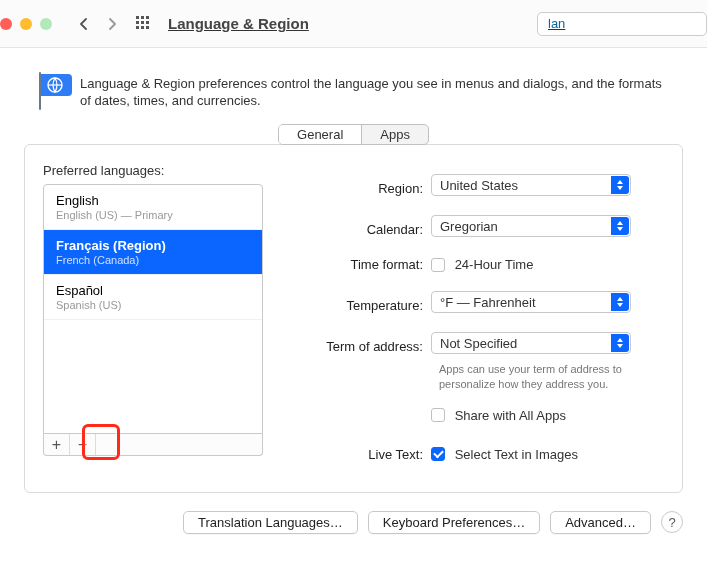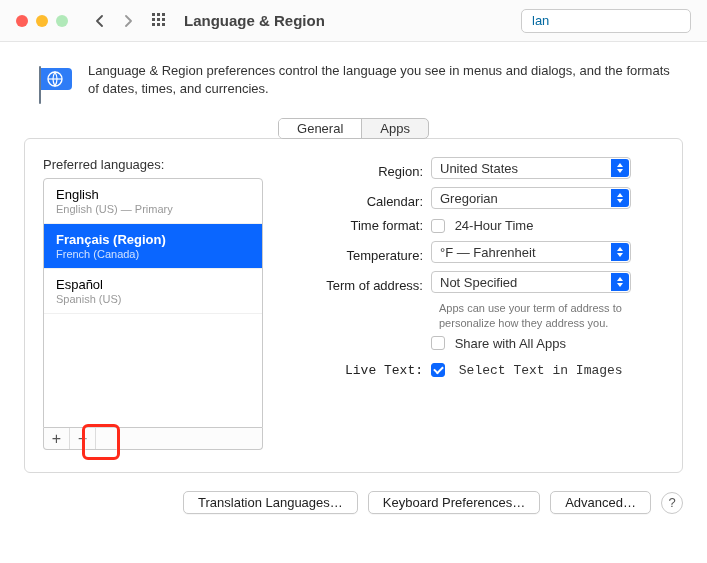--- a/index.html
+++ b/index.html
@@ -1,34 +1,34 @@
 <!DOCTYPE html>
 <html><head>
 <meta charset="utf-8">
 <style>
   * { box-sizing: border-box; margin: 0; padding: 0; }
   body { font-family: -apple-system, "Helvetica Neue", Arial, sans-serif; font-size: 13px; color: #333; background: #fff; }
   .window { width: 707px; height: 563px; background: #fff; position: relative; }
-  .titlebar { height: 42px; display: flex; align-items: center; padding: 0 16px; border-bottom: 1px solid #e5e5e5; gap: 8px; background:#fbfbfb; }
+  .titlebar { height: 48px; display: flex; align-items: center; padding: 0 0; border-bottom: 1px solid #e5e5e5; gap: 8px; background:#fbfbfb;text-decoration:underline; }
   .traffic { display: flex; gap: 8px; margin-right: 12px; }
   .tl { width: 12px; height: 12px; border-radius: 50%; }
   .tl.red { background: #ff5f57; }
   .tl.yellow { background: #febc2e; }
   .tl.green { background: #28c840; opacity:.35; }
   .nav-arrows { display: flex; gap: 4px; }
   .nav-btn { width: 24px; height: 24px; display:flex; align-items:center; justify-content:center; color:#999; border-radius:4px; }
   .nav-btn.enabled { color:#555; }
   .grid-icon { width:24px; height:24px; display:flex; align-items:center; justify-content:center; color:#555; }
   .grid-svg { width:16px; height:16px; }
   .title { font-size: 15px; font-weight: 600; color: #444; margin-left: 4px; }
   .searchwrap { margin-left:auto; display:flex; align-items:center; background:#fff; border:1px solid #ccc; border-radius:5px; height:24px; padding:0 6px; width:170px; color:#888; position:relative; }
   .searchwrap svg { width:12px; height:12px; fill:#888; margin-right:4px; }
   .searchwrap input { border:none; outline:none; font-size:13px; flex:1; background:transparent; color:#0369a1; }
   .content { padding: 16px 24px 8px 24px; }
-  .header { display:flex; gap:14px; align-items:flex-start; padding: 4px 8px 14px 8px; }
+  .header { display:flex; gap:6px; align-items:flex-end; padding: 4px 8px 14px 8px; }
   .flagicon { width:42px; height:42px; flex:none; position:relative; }
   .desc { font-size:13px; color:#333; line-height:1.35; }
   .tabs { display:flex; justify-content:center; margin-bottom:-1px; position:relative; z-index:2;}
   .seg { display:flex; border:1px solid #c0c0c0; border-radius:5px; overflow:hidden; background:#f3f3f3; }
   .seg .tab { padding:2px 18px; font-size:13px; color:#333; }
   .seg .tab.active { background:#fff; }
   .seg .tab + .tab { border-left:1px solid #c0c0c0; }
   .panel { border:1px solid #d9d9d9; border-radius:6px; padding:18px 18px 22px 18px; background:#fff; }
   .grid2 { display:flex; gap:18px; }
   .leftcol { width:220px; flex:none; }
@@ -38,21 +38,21 @@
   .langitem .primary { font-size:13px; color:#000; }
   .langitem .secondary { font-size:11px; color:#999; margin-top:1px; }
   .langitem.selected { background:#0a66ff; }
   .langitem.selected .primary { color:#fff; font-weight:600; }
   .langitem.selected .secondary { color:#cfe1ff; }
   .addremove { display:flex; border:1px solid #c9c9c9; border-top:none; border-radius:0 0 4px 4px; background:#fcfcfc; height:22px; }
   .arbtn { width:26px; display:flex; align-items:center; justify-content:center; font-size:16px; border-right:1px solid #dcdcdc; color:#555; line-height:1; }
   .rightcol { flex:1; }
   .formrow { display:flex; align-items:flex-end; margin-bottom:8px; }
   .formrow .flabel { width:150px; text-align:right; padding-right:8px; font-size:13px; color:#222; }
-  .formrow .fctrl { flex:1; }
+  .formrow .fctrl { flex:1;margin-top:11px; }
   .select { position:relative; border:1px solid #c9c9c9; border-radius:4px; background:#fff; height:22px; display:flex; align-items:center; padding:0 22px 0 8px; font-size:13px; width: 200px; }
   .select .arrows { position:absolute; right:1px; top:1px; bottom:1px; width:18px; background:#0a66ff; border-radius:0 3px 3px 0; display:flex; flex-direction:column; align-items:center; justify-content:center; }
   .select .arrows::before { content:""; border-left:3px solid transparent; border-right:3px solid transparent; border-bottom:4px solid #fff; margin-bottom:2px; }
   .select .arrows::after  { content:""; border-left:3px solid transparent; border-right:3px solid transparent; border-top:4px solid #fff; }
   .chk { width:14px; height:14px; border:1px solid #c0c0c0; border-radius:3px; background:#fff; display:inline-flex; align-items:center; justify-content:center; vertical-align:middle; position:relative; }
   .chk.checked { background:#0a66ff; border-color:#0a66ff; }
   .chk.checked::after { content:""; width:7px; height:4px; border-left:2px solid #fff; border-bottom:2px solid #fff; transform:rotate(-45deg); position:relative; top:-1px; }
   .chklabel { font-size:13px; margin-left:6px; vertical-align:middle; }
   .helptext { font-size:11px; color:#777; line-height:1.35; margin:2px 0 6px 158px; max-width:220px; }
   .samples { text-align:center; font-size:12px; color:#777; margin-top:18px; line-height:1.5; }
@@ -208,21 +208,21 @@
           </div>
           <div class="helptext">Apps can use your term of address to personalize how they address you.</div>
           <div class="formrow" style="margin-top:-2px;">
             <div class="flabel"></div>
             <div class="fctrl">
               <span class="chk"></span>
               <span class="chklabel">Share with All Apps</span>
             </div>
           </div>
 
-          <div class="formrow" style="margin-top:12px;font-family:Liberation Mono, monospace;">
+          <div class="formrow" style="margin-top:12px;">
             <div class="flabel">Live Text:</div>
             <div class="fctrl">
               <span class="chk checked"></span>
               <span class="chklabel">Select Text in Images</span>
             </div>
           </div>
 
 
         </div>
       </div>

